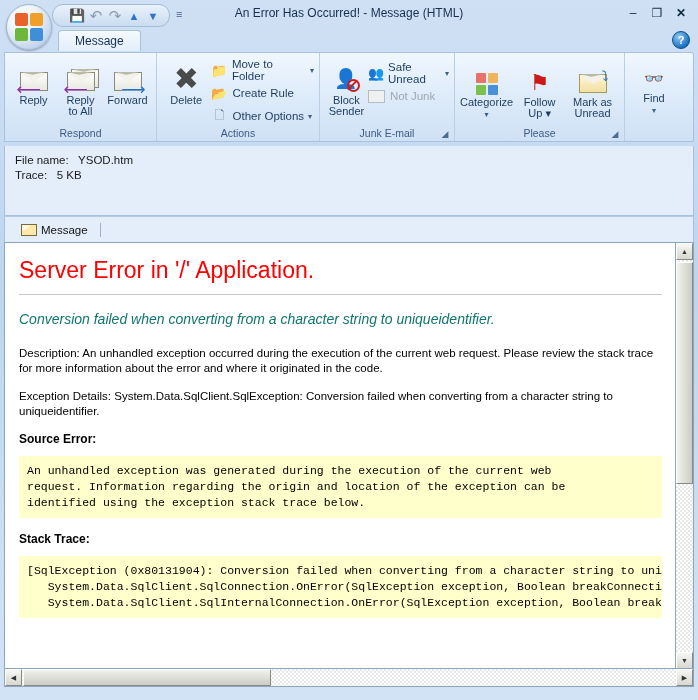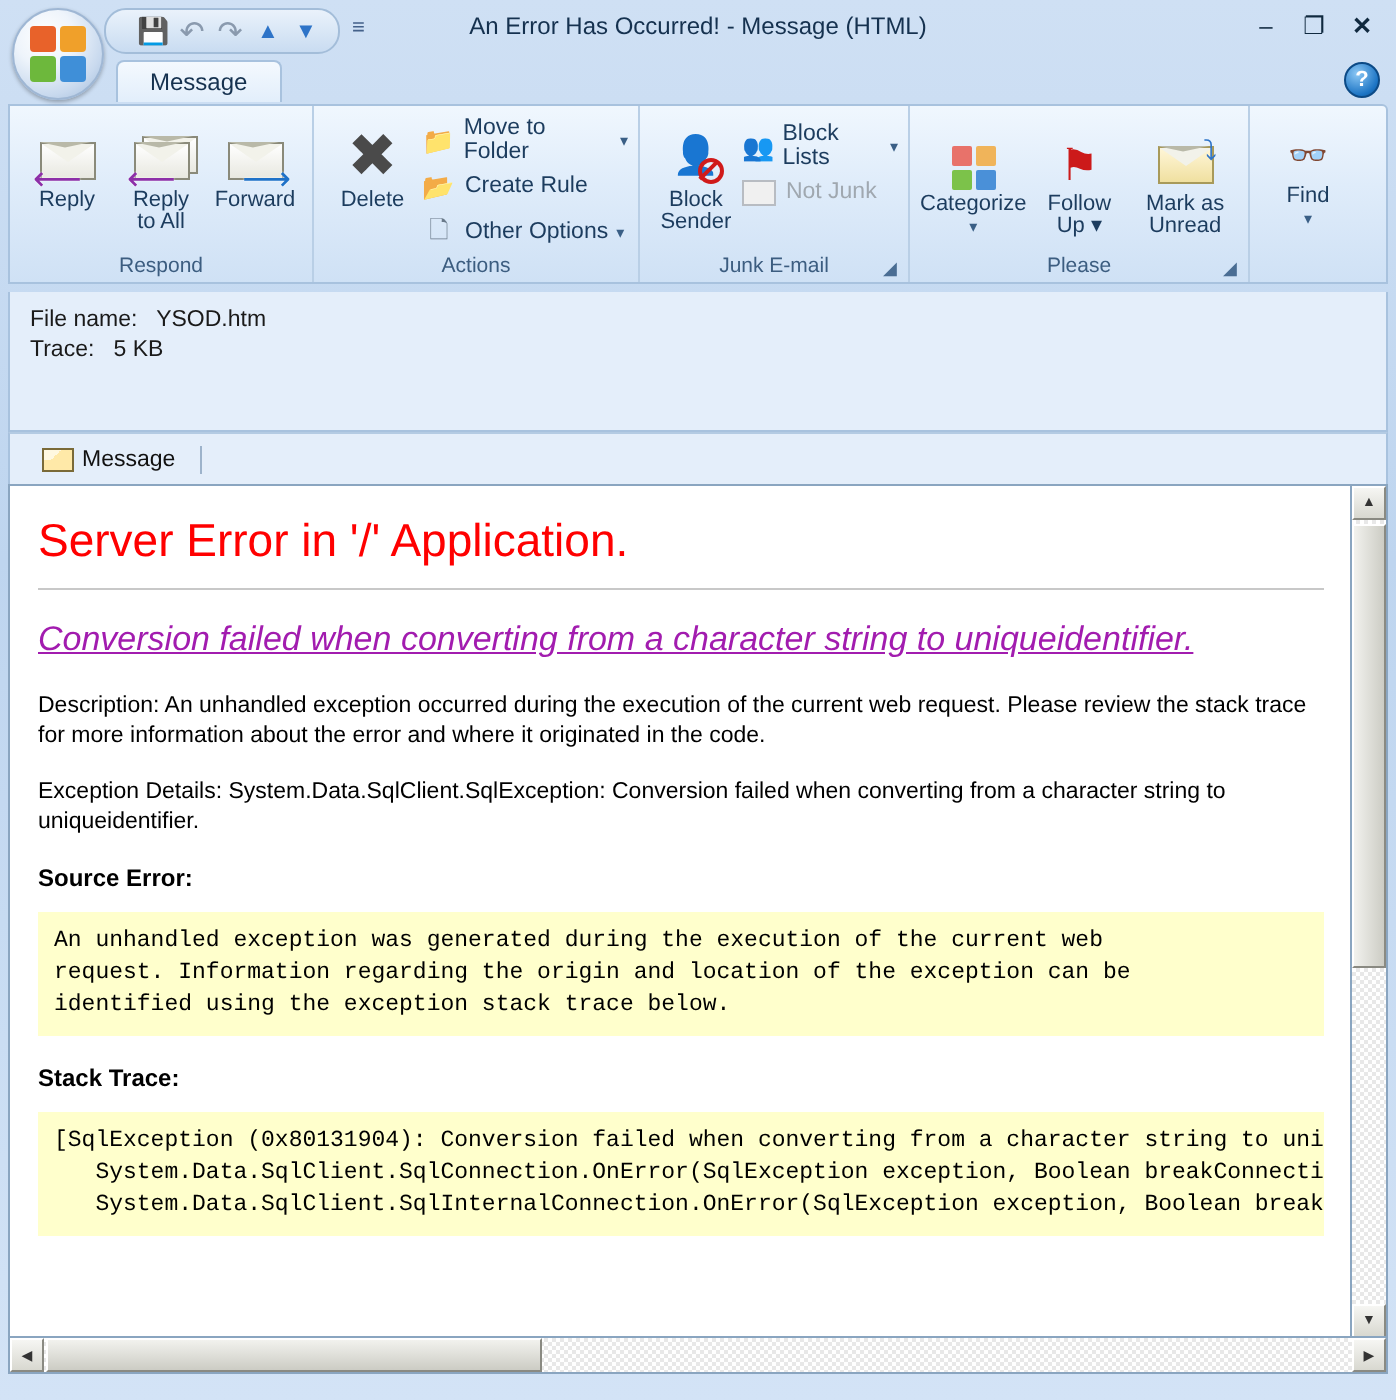--- a/index.html
+++ b/index.html
@@ -176,22 +176,22 @@
     position:absolute;left:0;top:0;right:17px;bottom:17px;
     overflow:hidden;background:#fff;padding:12px 14px 0 14px;box-sizing:border-box;
   }
   .ysod{font-family:"Liberation Sans",sans-serif;color:#000;}
   .ysod h1{
     font-size:23px;font-weight:normal;color:#ff0000;margin:2px 0 0 0;
     font-family:"Liberation Sans",sans-serif;
   }
   .ysod hr{border:none;border-top:1px solid #c8c8c8;margin:10px 0 14px 0;}
   .ysod h2{
-    font-size:17px;font-weight:normal;font-style:italic;color:#a21caf;
-    margin:0 0 16px 0;line-height:21px;text-decoration:underline;
+    font-size:14px;font-weight:normal;font-style:italic;color:#0f766e;
+    margin:0 0 16px 0;line-height:21px;
   }
   .ysod p{font-size:11.5px;line-height:15px;margin:0 0 13px 0;}
   .ysod p b{font-weight:normal;}
   .ysod h3{font-size:12px;font-weight:bold;margin:0 0 10px 0;}
   .codebox{
     background:#ffffcc;font-family:"Liberation Mono",monospace;
     font-size:11.5px;line-height:16px;padding:7px 8px;margin:0 0 14px 0;
     white-space:pre;overflow:hidden;
   }
   .codebox.trace{margin-bottom:0;}
@@ -349,21 +349,21 @@
           <span class="lbl">
             <span>Block</span><br>
             <span>Sender</span>
           </span>
         </div>
         <div class="smallcol" style="padding-top:6px">
           <div class="smallbtn">
             <span class="ic">
               <span style="font-size:13px;color:#5a7ea8">👥</span>
             </span>
-            <span>Block Lists</span>
+            <span>Safe Unread</span>
             <span class="caret">▾</span>
           </div>
           <div class="smallbtn disabled">
             <span class="ic">
               <span style="width:15px;height:11px;border:1px solid #b8bcc2;display:inline-block;background:#f0f0f0"></span>
             </span>
             <span>Not Junk</span>
           </div>
         </div>
       </div>

